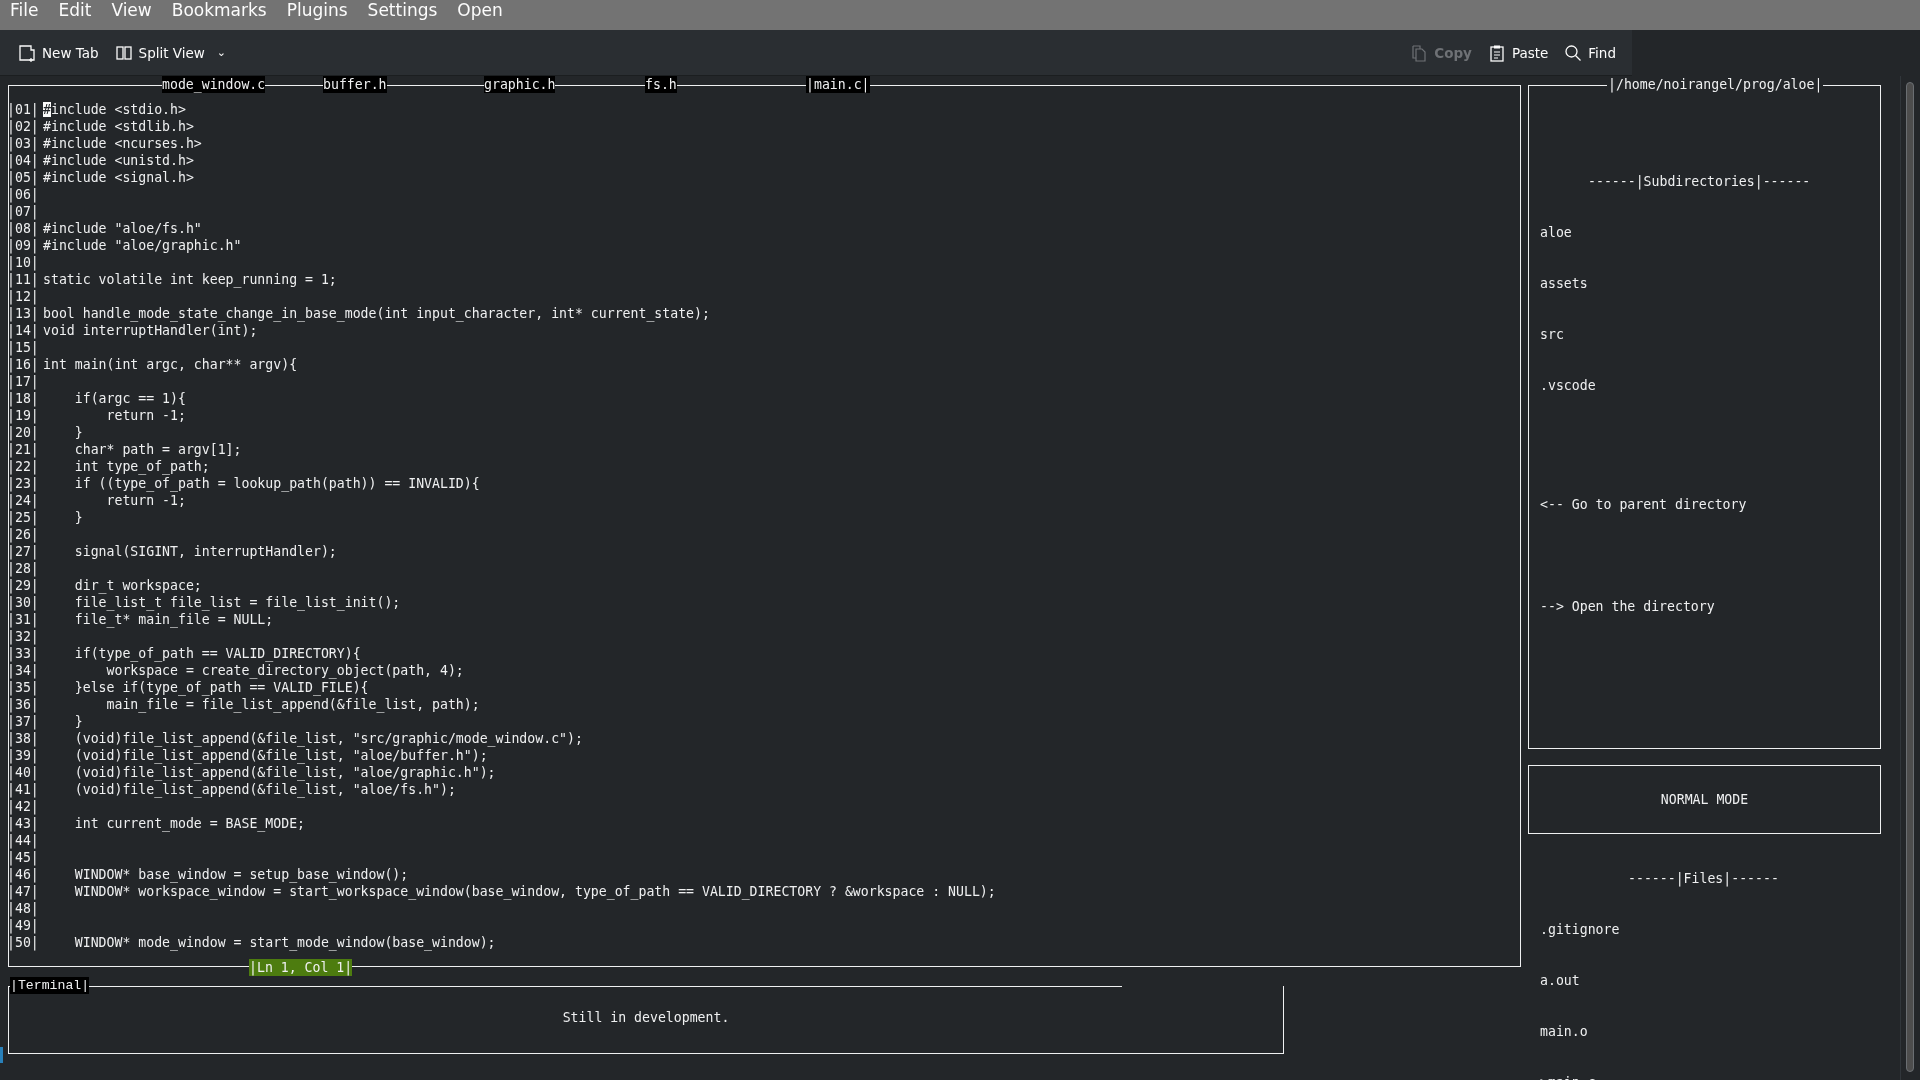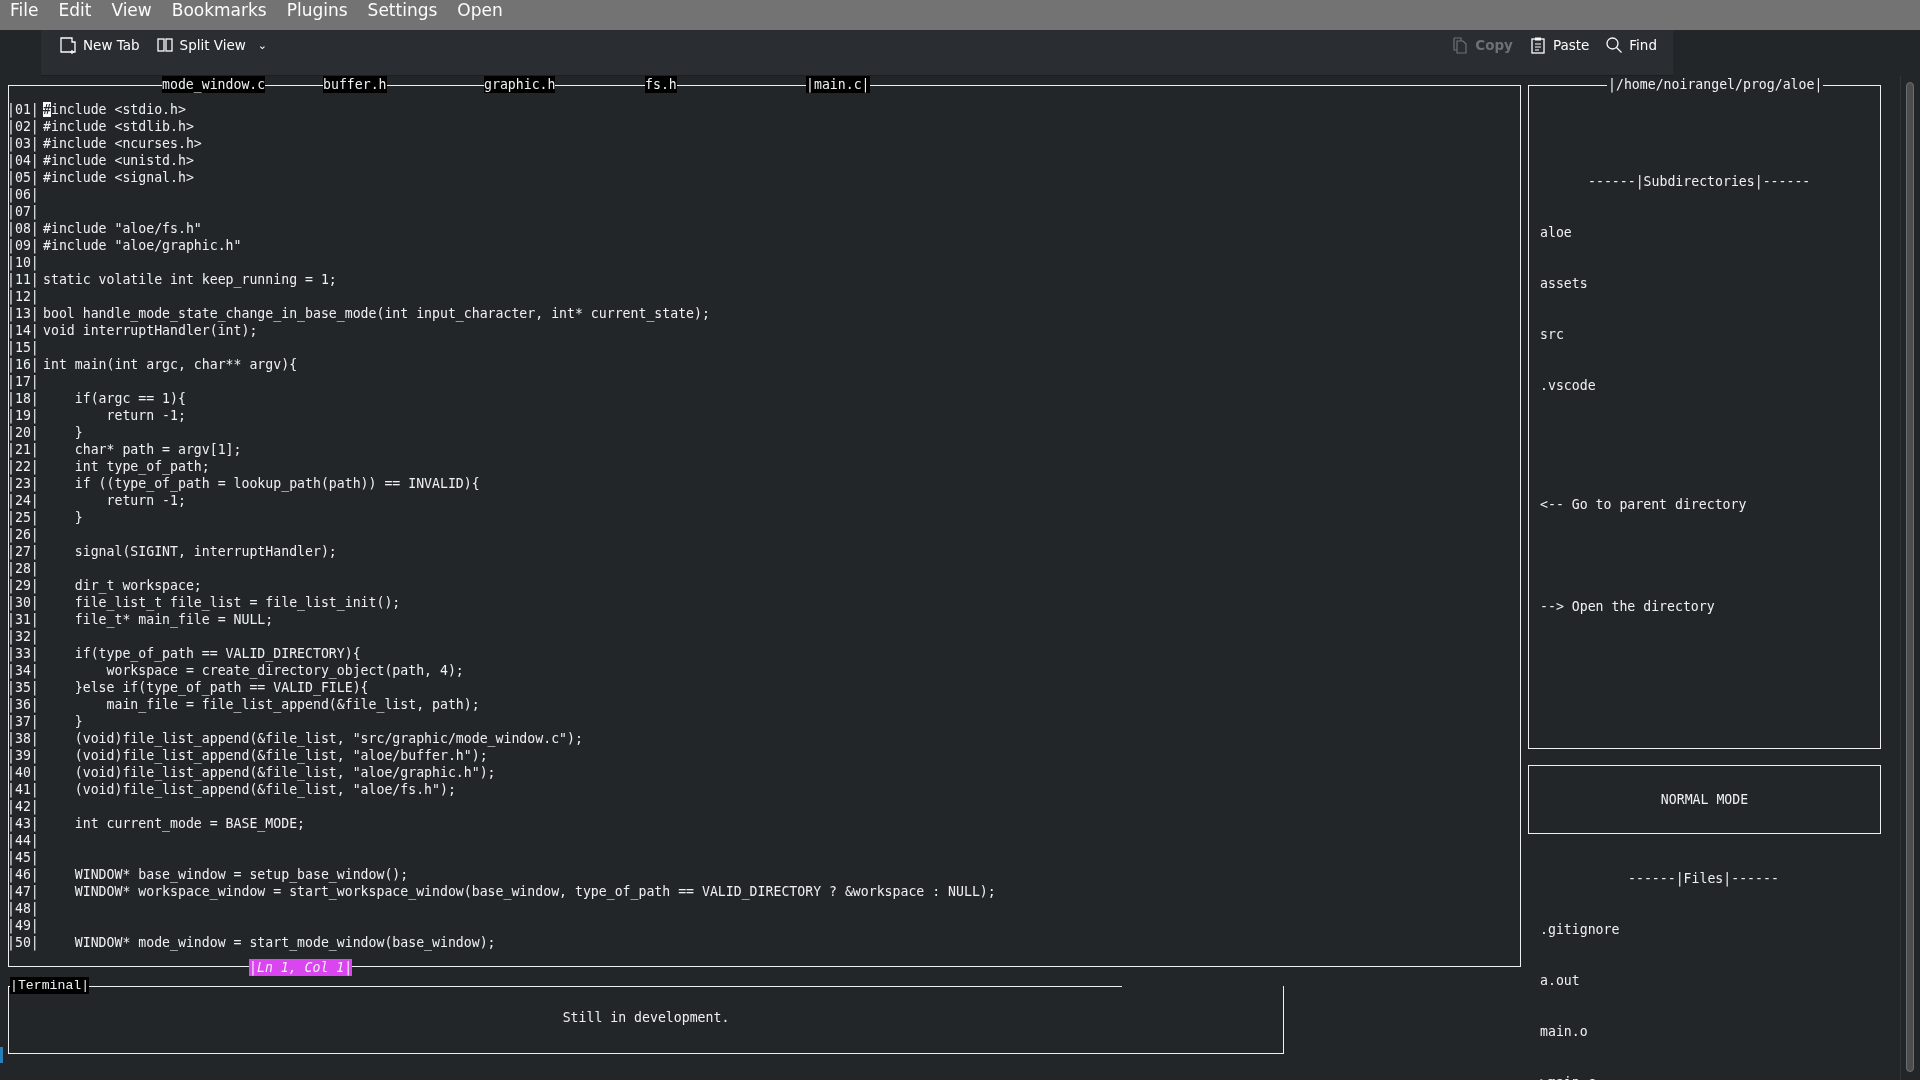--- a/index.html
+++ b/index.html
@@ -12,21 +12,21 @@
   .menubar {
     position:absolute; left:0; top:0; width:1920px; height:30px;
     background:#737373; display:flex; align-items:flex-start;
     font-size:17px;
   }
   .menubar .mi { padding:0 10px; color:#fcfcfc; cursor:default; }
   .menubar .mi:first-child { padding-left:10px; }
   .toolbar {
     position:absolute; left:0; top:30px; width:1632px; height:45px;
     background:#2a2e32; border-bottom:1px solid #1b1e20;
-    display:flex; align-items:flex-start; font-size:13.5px;margin-left:41px;
+    display:flex; align-items:center; font-size:13.5px;
   }
   .tb-btn { display:flex; align-items:center; gap:6px; padding:0 8px; color:#fcfcfc; height:30px; }
   .tb-btn svg { width:18px; height:18px; }
   .tb-btn.disabled { color:#6e7175;font-weight:bold; }
   .tb-spacer { flex:1; }
   .tb-chev { margin-left:6px; font-size:11px; }
 
   .term {
     position:absolute; left:0; top:76px; width:1900px; height:1004px;
     background:#232629;
@@ -43,21 +43,21 @@
   .editor-top .line { position:absolute; left:0; right:0; top:9px; border-top:1.5px solid #eff0f1; }
   .tab { position:absolute; top:0; background:#000000; white-space:pre; line-height:17px; }
 
   .code {
     position:absolute; left:-2px; top:16px; line-height:17px; white-space:pre;
   }
   .code-line { height:17px; display:flex; }
   .ln { width:36px; flex:none; }
   .cursor { background:#fcfcfc; color:#232629; }
 
-  .status-pos { position:absolute; left:240px; top:-10px; background:#d946ef; white-space:pre; line-height:17px;font-style:italic; }
+  .status-pos { position:absolute; left:240px; top:-10px; background:#4d7c0f; white-space:pre; line-height:17px; }
 
   .ws { left:1528px; top:9px; width:353px; height:664px; }
   .ws-content { position:absolute; left:11px; top:53px; line-height:17px; white-space:pre; }
   .ws-head { padding-left:48px; }
   .files-head { padding-left:88px; }
 
   .mode { left:1528px; top:689px; width:353px; height:69px; display:flex; align-items:center; justify-content:center; }
 
   .terminal { left:8px; top:910px; width:1276px; height:68px; border-top:none; }
   .terminal-top { position:absolute; left:8px; top:901px; width:1114px; height:18px;font-family:Liberation Mono, monospace; }

